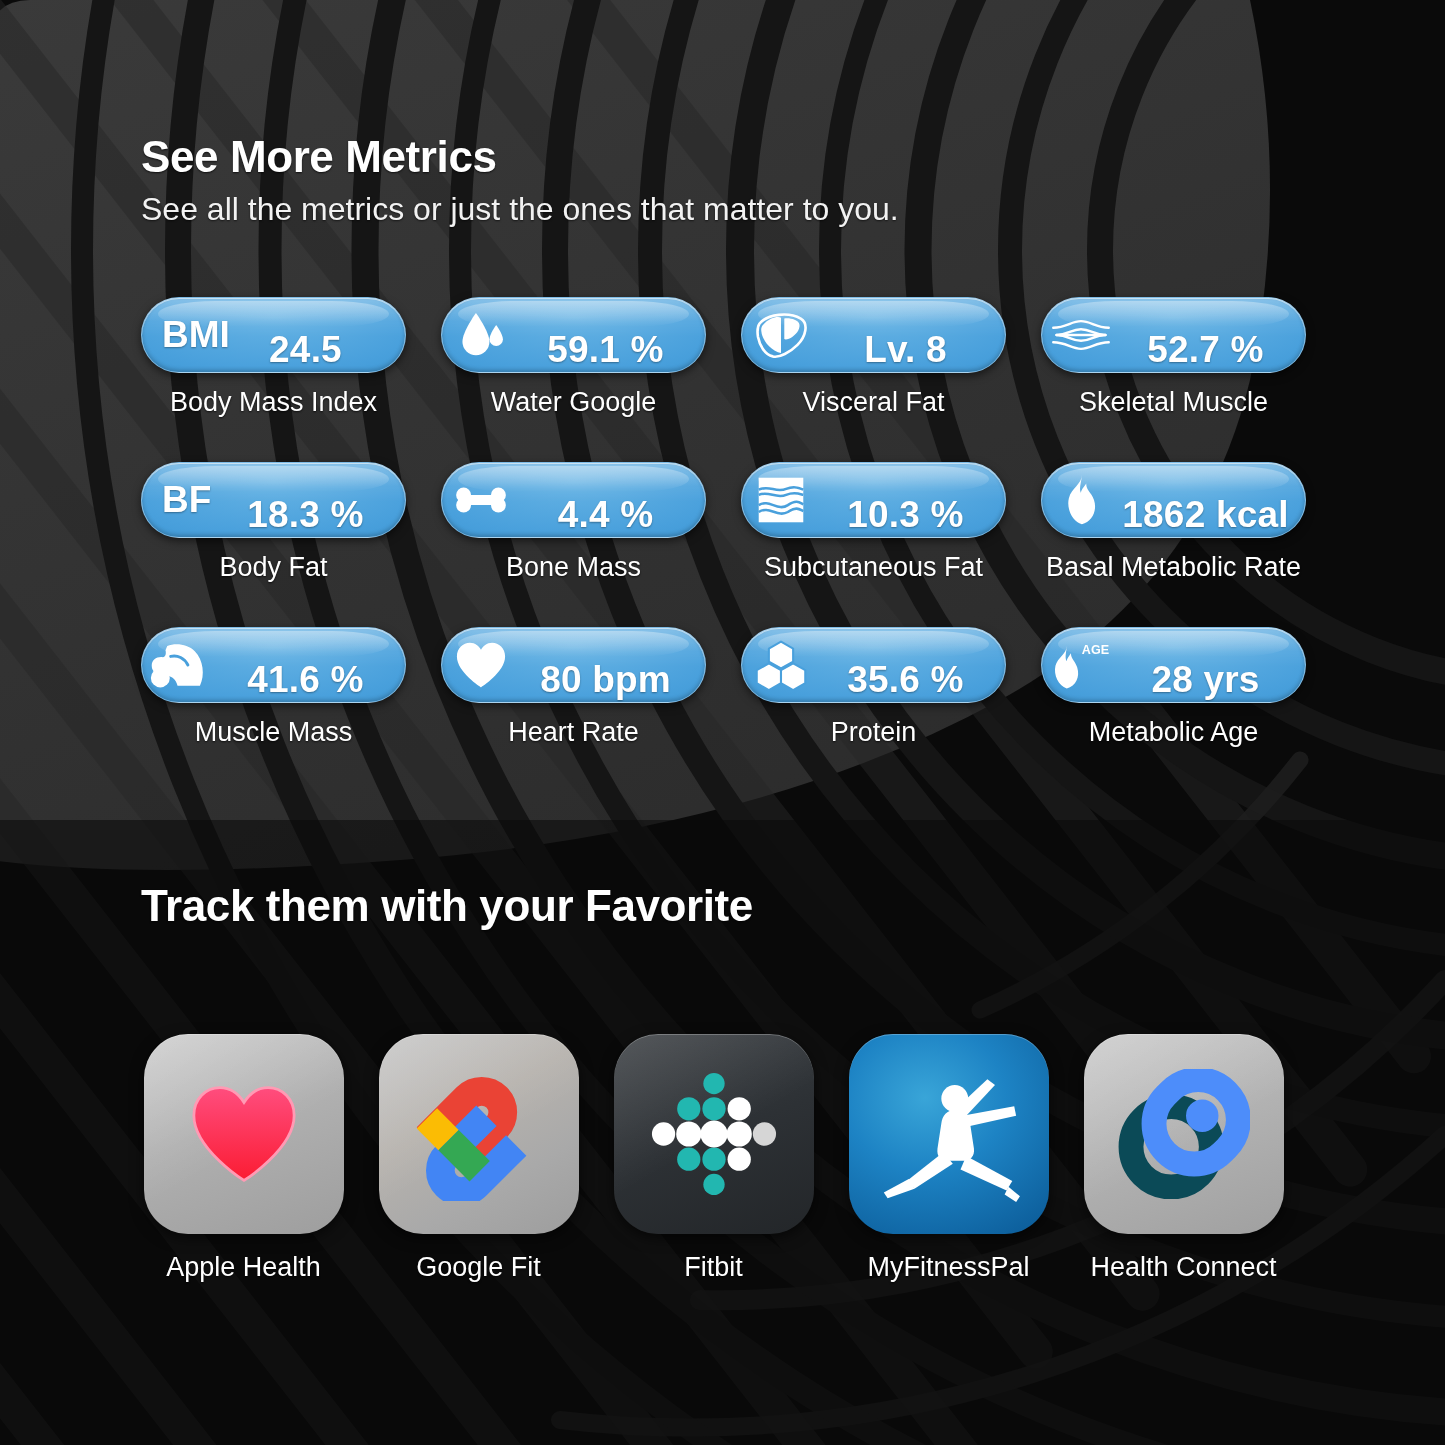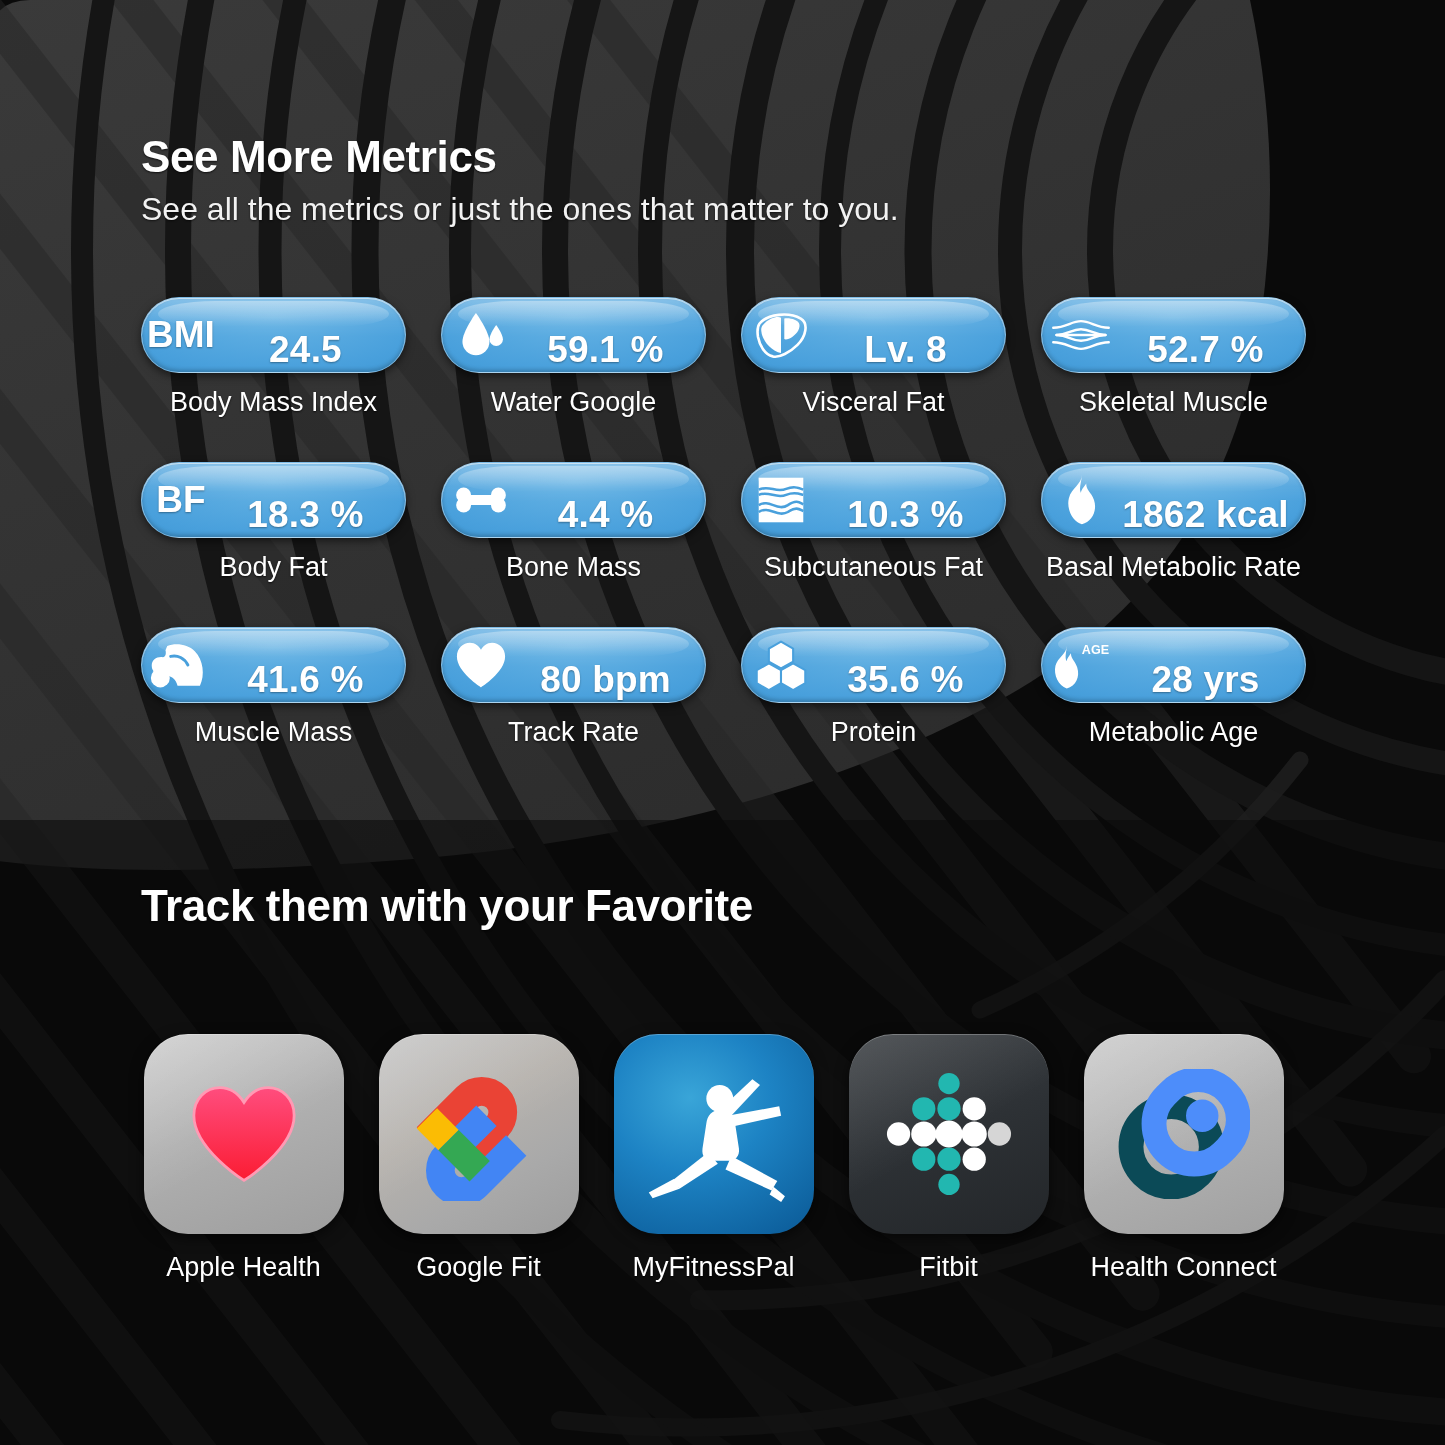--- a/index.html
+++ b/index.html
@@ -71,24 +71,24 @@
 
   .pill-value {
     flex:1; text-align:center; padding-right:14px;
     color:#ffffff; font-size:37px; font-weight:bold;
     letter-spacing:0.2px; white-space:nowrap;
     text-shadow:0 1px 2px rgba(0,0,0,.35);
     position:relative; z-index:3;margin-top:30px;
   }
   
   .pill-abbr {
-    width:78px; min-width:78px; text-align:center;
+    width:78px; min-width:78px; text-align:left;
     color:#fff; font-size:37px; font-weight:bold;
     text-shadow:0 1px 2px rgba(0,0,0,.35);
-    position:relative; z-index:3; padding-left:0;
+    position:relative; z-index:3; padding-left:20px;
   }
 
   .metric-label {
     margin-top:14px; text-align:center; width:265px;
     color:#ffffff; font-size:27px; font-weight:400;
     white-space:nowrap;
     text-shadow:0 1px 2px rgba(0,0,0,.7);
   }
 
   
@@ -323,21 +323,21 @@
       </div>
       <div class="metric-cell">
         <div class="pill">
           <div class="pill-icon">
             <svg width="54" height="50" viewBox="0 0 60 56">
       <path d="M30 53 C30 53 3 36 3 18.5 C3 9 10 3 17.5 3 C23.5 3 28 7 30 11 C32 7 36.5 3 42.5 3 C50 3 57 9 57 18.5 C57 36 30 53 30 53 Z" fill="#fff"></path>
     </svg>
           </div>
           <div class="pill-value">80 bpm</div>
         </div>
-        <div class="metric-label">Track Rate</div>
+        <div class="metric-label">Heart Rate</div>
       </div>
       <div class="metric-cell">
         <div class="pill">
           <div class="pill-icon">
             <svg width="54" height="52" viewBox="0 0 62 60">
       <g fill="#fff" stroke="#49a0dc" stroke-width="2.4" stroke-linejoin="round">
         <path d="M31 3 L45 11 L45 26 L31 34 L17 26 L17 11 Z"></path>
         <path d="M17 28 L31 36 L31 51 L17 59 L3 51 L3 36 Z"></path>
         <path d="M45 28 L59 36 L59 51 L45 59 L31 51 L31 36 Z"></path>
       </g>
@@ -387,37 +387,20 @@
         <path d="M34 96 L34 52 A22 22 0 0 1 78 52 L78 96" fill="none" stroke="#ea4335" stroke-width="30" stroke-linecap="square"></path>
         <path d="M62 110 L62 66 A22 22 0 0 1 106 66 L106 110" fill="none" stroke="#4285f4" stroke-width="30" stroke-linecap="square" transform="rotate(180 84 88)"></path>
       </g>
       <g transform="rotate(45 70 70)">
         <rect x="20" y="82" width="32" height="30" fill="#fbbc04"></rect>
         <rect x="52" y="82" width="46" height="30" fill="#34a853"></rect>
       </g>
     </svg>
         </div>
         <div class="app-label">Google Fit</div>
-      </div>
-      <div class="app-cell">
-        <div class="app-tile tile-blue">
-          <svg width="150" height="140" viewBox="0 0 156 146">
-      <g fill="#ffffff">
-        <circle cx="84" cy="36" r="14"></circle>
-        <path d="M84 48 C94 48 99 54 100 62 L104 88 C105 96 100 101 94 101 L76 101 C69 101 65 96 66 88 L70 62 C71 54 76 48 84 48 Z"></path>
-        <path d="M86 46 L118 16 L126 22 L94 56 Z"></path>
-        <path d="M92 54 L146 44 L148 54 L94 66 Z"></path>
-        <path d="M72 92 L34 122 L42 130 L82 104 Z"></path>
-        <path d="M96 96 L144 122 L138 132 L90 110 Z"></path>
-        <path d="M36 120 L10 134 L14 140 L42 130 Z"></path>
-        <path d="M140 128 L152 138 L148 144 L136 136 Z"></path>
-      </g>
-    </svg>
-        </div>
-        <div class="app-label">MyFitnessPal</div>
       </div>
       <div class="app-cell">
         <div class="app-tile tile-dark">
           <svg width="128" height="128" viewBox="0 0 132 132">
       <g>
         <circle cx="66" cy="14" r="11" fill="#22b7b0"></circle>
         <circle cx="66" cy="118" r="11" fill="#22b7b0"></circle>
         <circle cx="40" cy="40" r="12" fill="#22b7b0"></circle>
         <circle cx="66" cy="40" r="12" fill="#22b7b0"></circle>
         <circle cx="92" cy="40" r="12" fill="#ffffff"></circle>
@@ -428,20 +411,37 @@
         <circle cx="40" cy="66" r="13" fill="#ffffff"></circle>
         <circle cx="66" cy="66" r="14" fill="#ffffff"></circle>
         <circle cx="92" cy="66" r="13" fill="#ffffff"></circle>
         <circle cx="118" cy="66" r="12" fill="#d6d6d6"></circle>
       </g>
     </svg>
         </div>
         <div class="app-label">Fitbit</div>
       </div>
       <div class="app-cell">
+        <div class="app-tile tile-blue">
+          <svg width="150" height="140" viewBox="0 0 156 146">
+      <g fill="#ffffff">
+        <circle cx="84" cy="36" r="14"></circle>
+        <path d="M84 48 C94 48 99 54 100 62 L104 88 C105 96 100 101 94 101 L76 101 C69 101 65 96 66 88 L70 62 C71 54 76 48 84 48 Z"></path>
+        <path d="M86 46 L118 16 L126 22 L94 56 Z"></path>
+        <path d="M92 54 L146 44 L148 54 L94 66 Z"></path>
+        <path d="M72 92 L34 122 L42 130 L82 104 Z"></path>
+        <path d="M96 96 L144 122 L138 132 L90 110 Z"></path>
+        <path d="M36 120 L10 134 L14 140 L42 130 Z"></path>
+        <path d="M140 128 L152 138 L148 144 L136 136 Z"></path>
+      </g>
+    </svg>
+        </div>
+        <div class="app-label">MyFitnessPal</div>
+      </div>
+      <div class="app-cell">
         <div class="app-tile tile-hc">
           <svg width="132" height="130" viewBox="0 0 138 136">
       <g transform="rotate(-45 69 68)">
         <rect x="8" y="26" width="84" height="84" rx="42" fill="none" stroke="#0b4a57" stroke-width="26"></rect>
       </g>
       <g transform="rotate(-45 69 68)">
         <rect x="42" y="26" width="90" height="84" rx="42" fill="none" stroke="#4d8dfa" stroke-width="26"></rect>
         <circle cx="96" cy="68" r="17" fill="#4d8dfa"></circle>
       </g>
     </svg>

